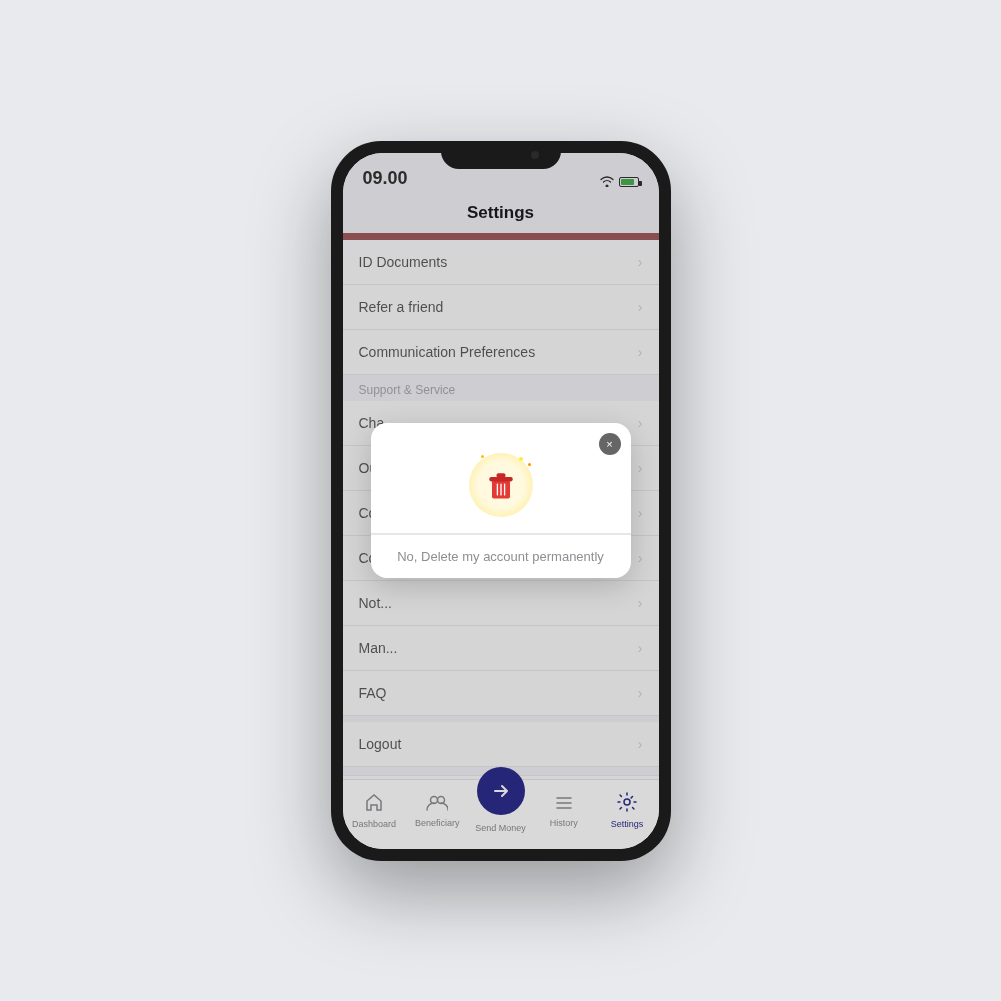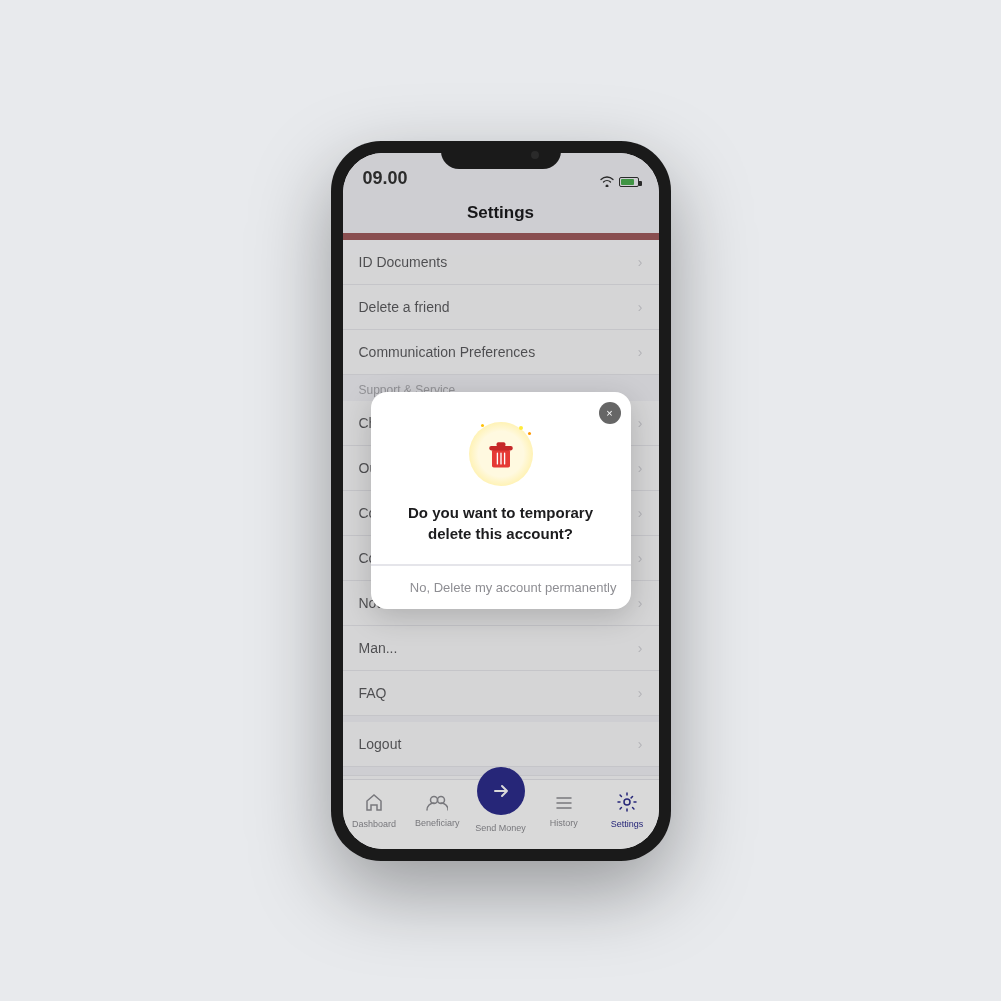--- a/index.html
+++ b/index.html
@@ -359,21 +359,21 @@
     </div>
 
     <div class="settings-list dimmed">
 
       <div class="settings-item">
         <span class="settings-item-label">ID Documents</span>
         <span class="settings-chevron">›</span>
       </div>
 
       <div class="settings-item">
-        <span class="settings-item-label">Delete a friend</span>
+        <span class="settings-item-label">Refer a friend</span>
         <span class="settings-chevron">›</span>
       </div>
 
       <div class="settings-item">
         <span class="settings-item-label">Communication Preferences</span>
         <span class="settings-chevron">›</span>
       </div>
 
       <div class="section-header">Support &amp; Service</div>
 
@@ -439,31 +439,30 @@
 
                 <rect x="15" y="7" width="10" height="5" rx="2" fill="#c62828"></rect>
 
                 <line x1="16" y1="19" x2="16" y2="31" stroke="#fff" stroke-width="1.5" stroke-linecap="round"></line>
                 <line x1="20" y1="19" x2="20" y2="31" stroke="#fff" stroke-width="1.5" stroke-linecap="round"></line>
                 <line x1="24" y1="19" x2="24" y2="31" stroke="#fff" stroke-width="1.5" stroke-linecap="round"></line>
               </svg>
             </div>
           </div>
 
-          <p class="modal-title">Do you want to temporary delete this account?</p>
         </div>
 
         <div class="modal-divider"></div>
 
         
 
         <div class="modal-divider"></div>
 
         
-        <div class="modal-btn-secondary" style="text-align:right; cursor:pointer;">No, Delete my account permanently</div>
+        <div class="modal-btn-secondary" style="text-align:center; cursor:pointer;">No, Delete my account permanently</div>
       </div>
     </div>
 
     <div class="bottom-nav">
 
       <div class="nav-item">
         <span class="nav-icon">
           <svg width="20" height="20" viewBox="0 0 20 20" fill="none">
             <path d="M3 9L10 3L17 9V18H13V13H7V18H3V9Z" stroke="#8e8e93" stroke-width="1.5" fill="none"></path>
           </svg>

